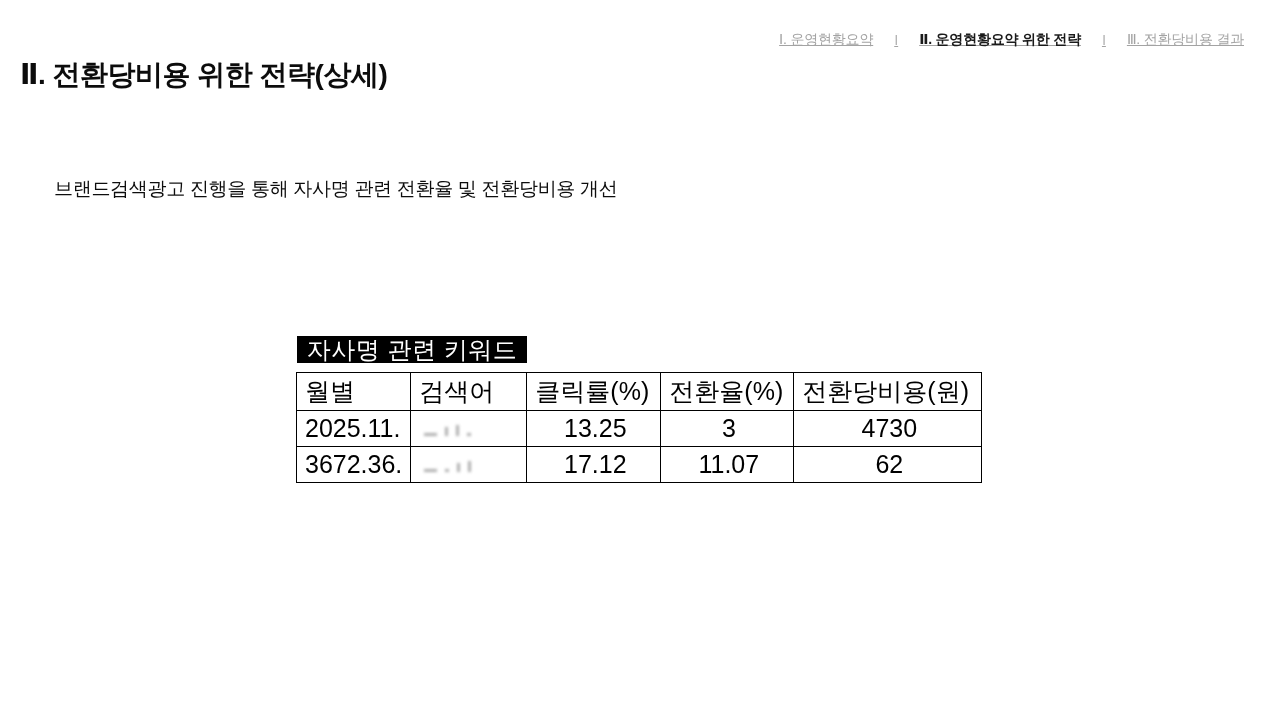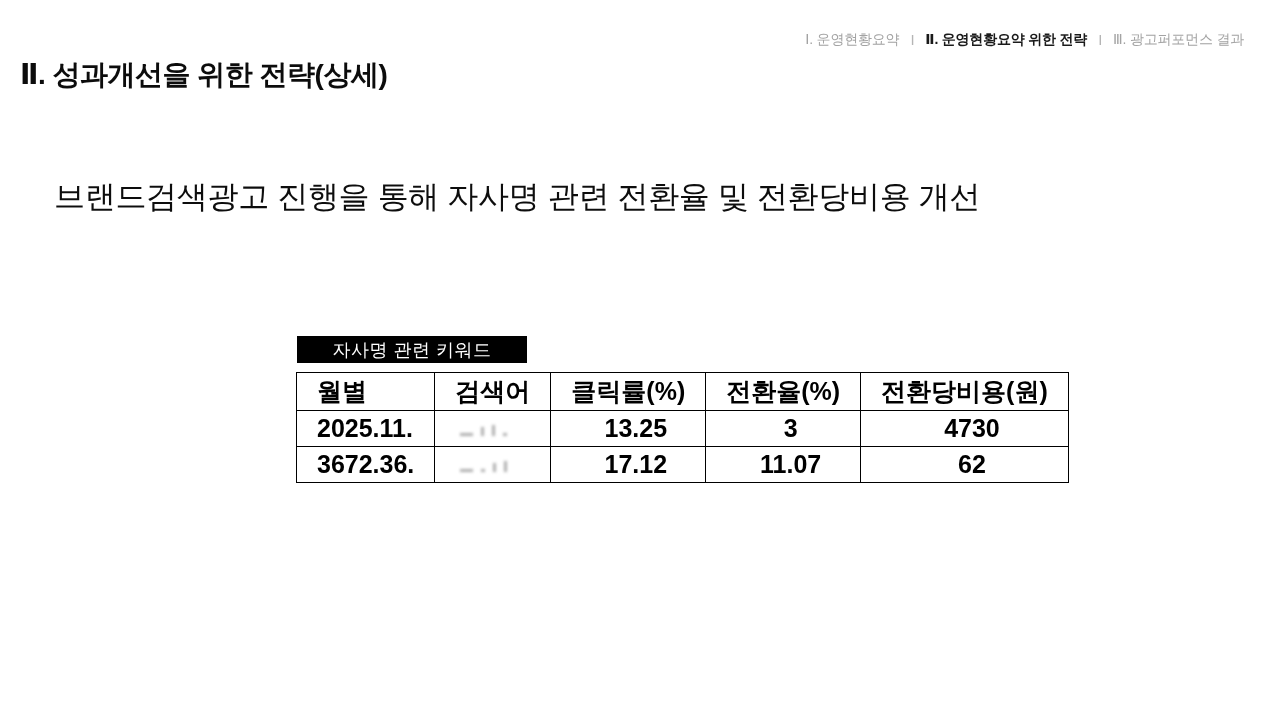--- a/index.html
+++ b/index.html
@@ -9,23 +9,24 @@
     width:1278px; height:716px;
     background:#ffffff;
     font-family:"Liberation Sans","DejaVu Sans",sans-serif;
     overflow:hidden;
     color:#0d0d0d;
   }
 
   
   .breadcrumb {
     position:absolute; top:31px; right:34px;
-    display:flex; align-items:center; gap:11px;
+    display:flex; align-items:center; gap:21px;
     font-size:14px; color:#a3a3a3; letter-spacing:-0.2px;
     white-space:nowrap;
+    text-decoration:underline;
   }
   .bc-item { color:#a3a3a3; }
   .bc-item.active { color:#1a1a1a; font-weight:bold; }
   .bc-sep { color:#b5b5b5; }
 
   
   .slide-title {
     position:absolute; left:20px; top:56px;
     font-size:28px; font-weight:bold; color:#0c0c0c;
     letter-spacing:-0.5px; white-space:nowrap;
@@ -34,45 +35,45 @@
   
   .heading {
     position:absolute; left:52px; top:126px;
     font-size:37px; font-weight:bold; color:#1565F0;
     letter-spacing:-0.5px; white-space:nowrap;
   }
 
   
   .subtitle {
     position:absolute; left:54px; top:176px;
-    font-size:31px; color:#0d0d0d;
+    font-size:19px; color:#0d0d0d;
     letter-spacing:-0.3px; white-space:nowrap;
   }
 
   
   .table-label {
     position:absolute; left:297px; top:336px;
     width:230px; height:27px;
     background:#000000; color:#ffffff;
-    font-size:18px; letter-spacing:0.5px;
+    font-size:24px; letter-spacing:0.5px;
     display:flex; align-items:center; justify-content:center;
     white-space:nowrap;
   }
 
   
   .kw-table {
     position:absolute; left:296px; top:372px;
     border-collapse:collapse; table-layout:fixed;
     background:#ffffff;
   }
   .kw-table th, .kw-table td {
     border:1.5px solid #000000;
-    font-size:25px; font-weight:bold; color:#000000;
+    font-size:25px; font-weight:normal; color:#000000;
     white-space:nowrap; overflow:hidden;
-    padding:0 20px;
+    padding:0 8px;
   }
   .kw-table th { height:38px; text-align:left; }
   .kw-table td { height:36px; }
   .kw-table td.left { text-align:left; }
   .kw-table td.num  { text-align:center; padding-right:5px; }
 
   
   .smudge {
     display:flex; align-items:flex-end; gap:8px;
     height:15px; margin-left:5px;
@@ -88,24 +89,24 @@
 </head>
 <body>
 
 <div class="canvas">
 
   <nav class="breadcrumb">
     <span class="bc-item">Ⅰ. 운영현황요약</span>
     <span class="bc-sep">Ⅰ</span>
     <span class="bc-item active">Ⅱ. 운영현황요약 위한 전략</span>
     <span class="bc-sep">Ⅰ</span>
-    <span class="bc-item">Ⅲ. 광고퍼포먼스 결과</span>
+    <span class="bc-item">Ⅲ. 전환당비용 결과</span>
   </nav>
 
-  <h1 class="slide-title">Ⅱ. 성과개선을 위한 전략(상세)</h1>
+  <h1 class="slide-title">Ⅱ. 전환당비용 위한 전략(상세)</h1>
 
 
   <p class="subtitle">브랜드검색광고 진행을 통해 자사명 관련 전환율 및 전환당비용 개선</p>
 
   <div class="table-label">자사명 관련 키워드</div>
 
   <table class="kw-table">
     <colgroup>
       <col style="width:111px">
       <col style="width:116px">

